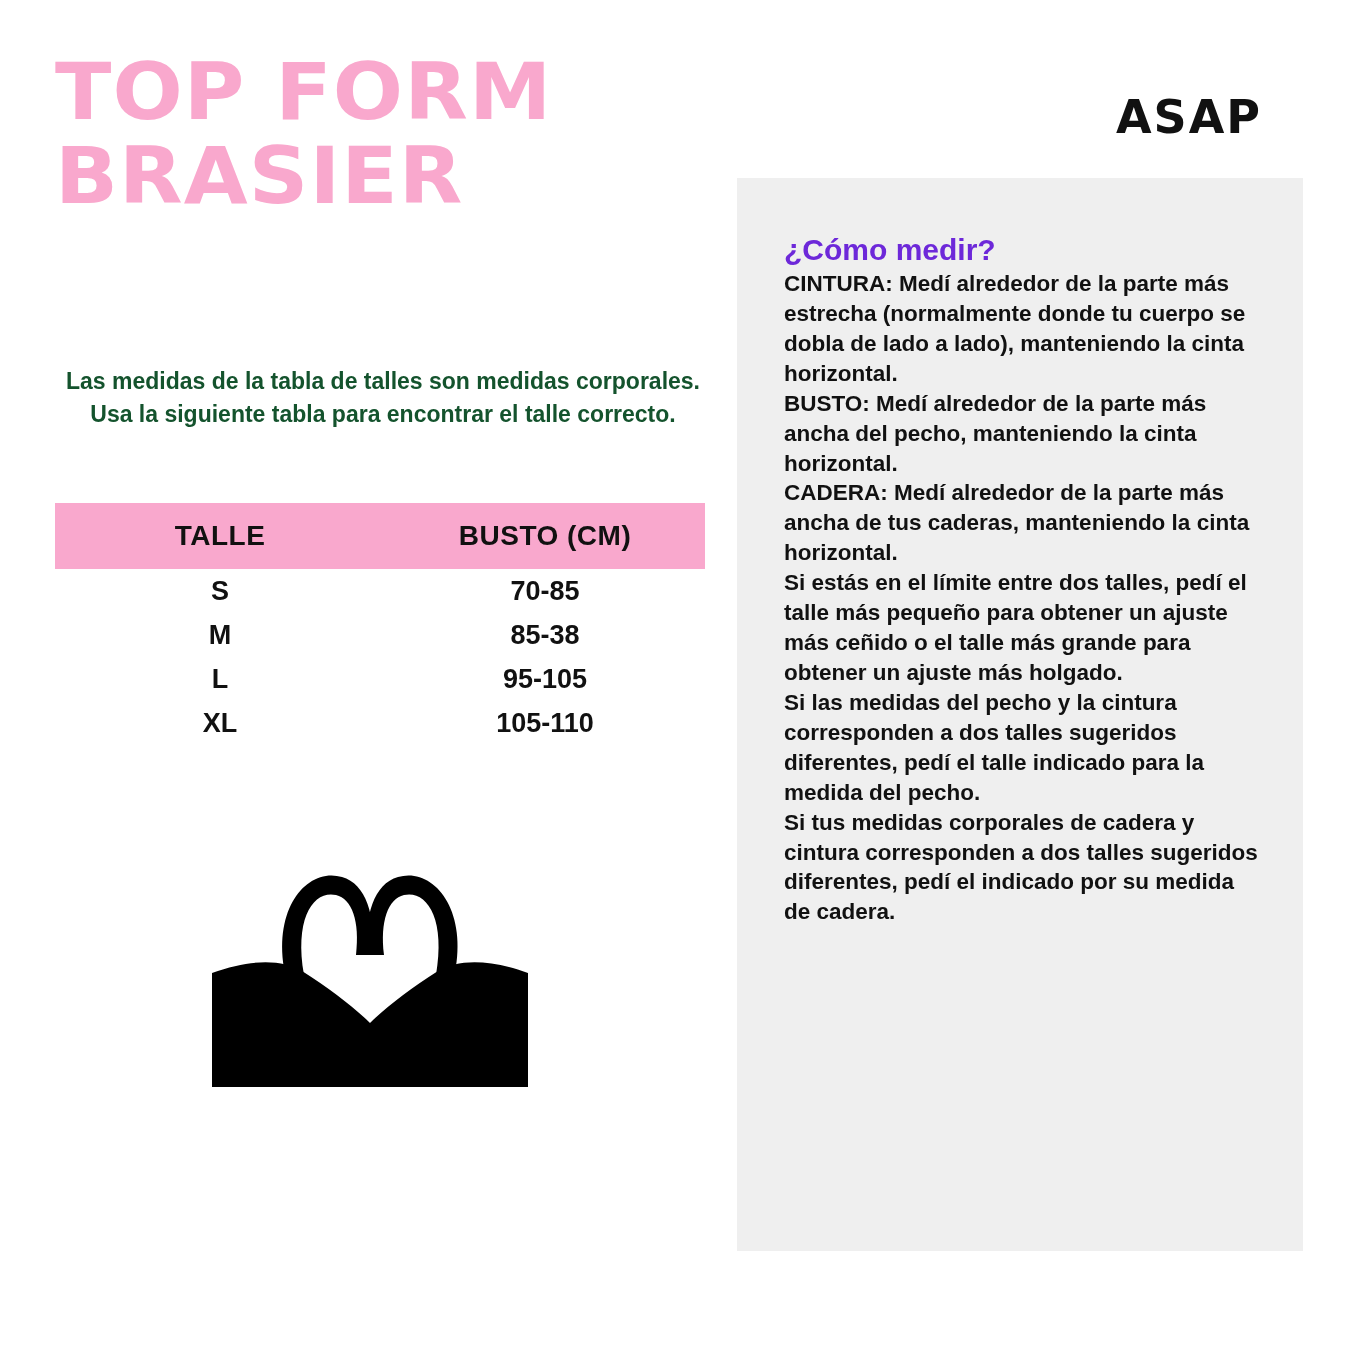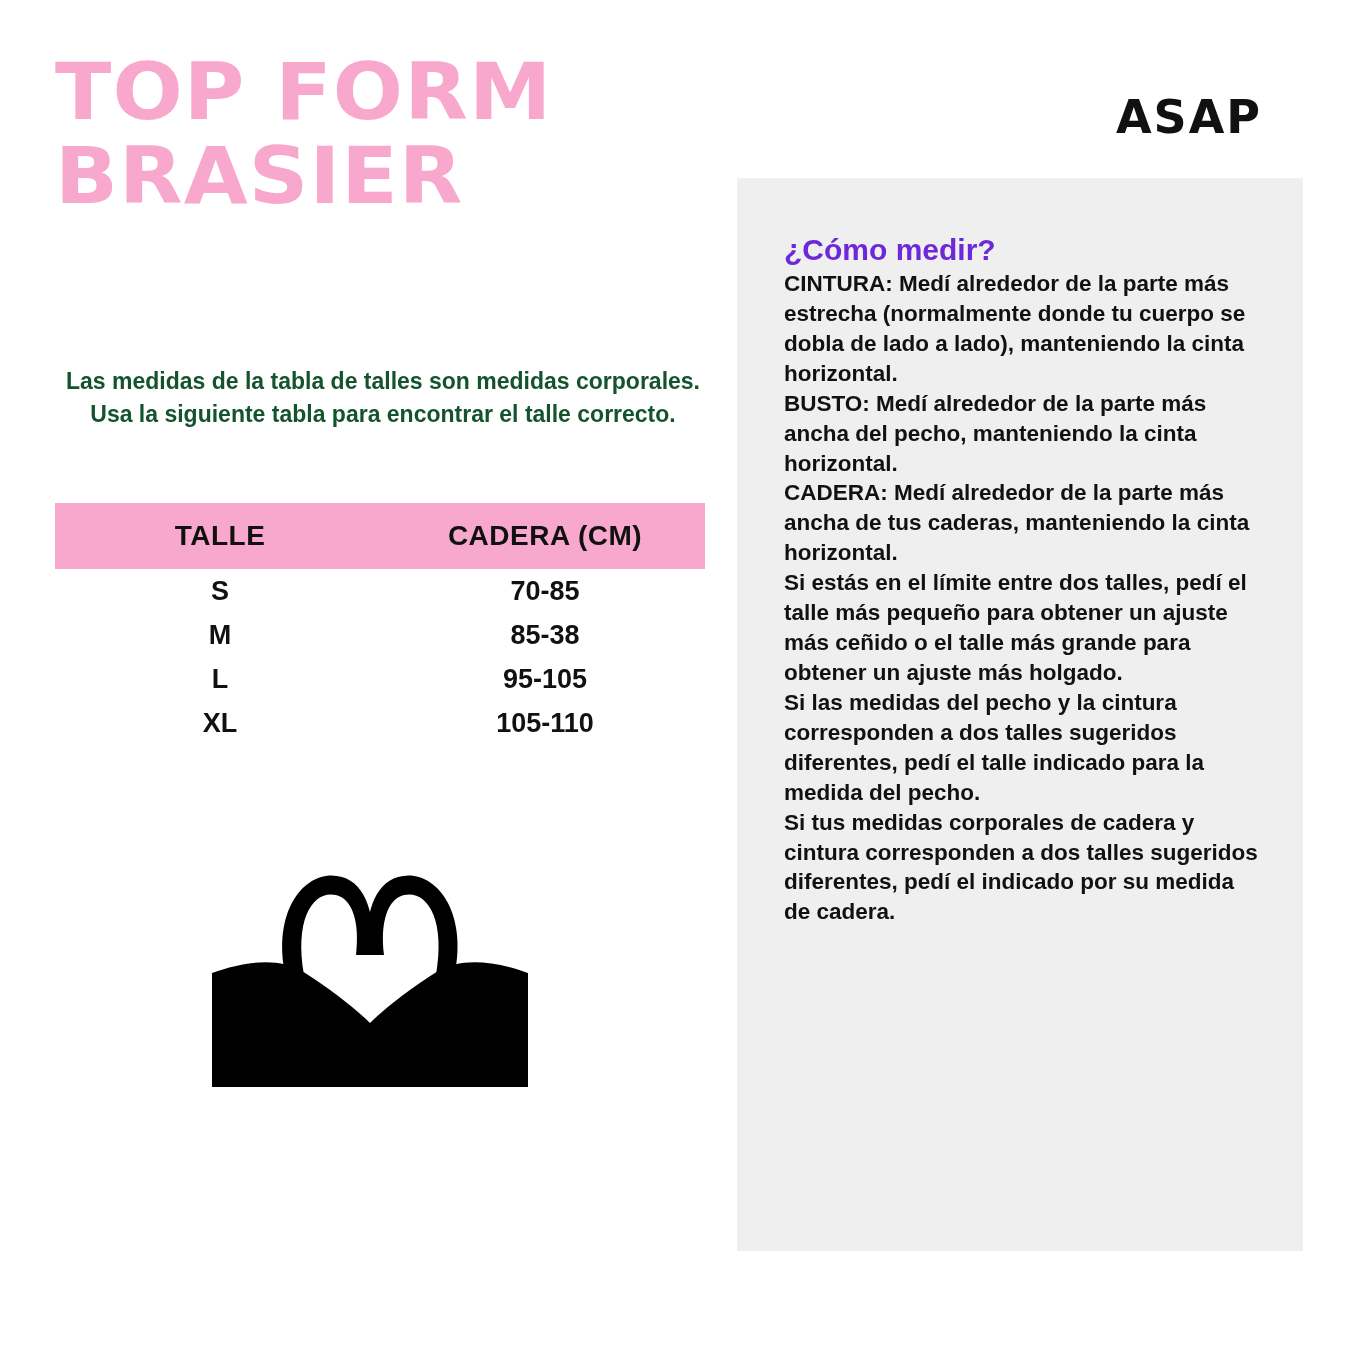--- a/index.html
+++ b/index.html
@@ -157,21 +157,21 @@
   <div id="title-block">
     <div class="title-line">TOP FORM</div>
     <div class="title-line second">BRASIER</div>
   </div>
 
   <div id="intro-text">Las medidas de la tabla de talles son medidas corporales. Usa la siguiente tabla para encontrar el talle correcto.</div>
 
   <div id="size-table">
     <div id="table-head">
       <div class="th col-talle">TALLE</div>
-      <div class="th col-busto">CADERA (CM)</div>
+      <div class="th col-busto">BUSTO (CM)</div>
     </div>
 
     <div class="table-row">
       <div class="td col-talle">S</div>
       <div class="td col-busto">70-85</div>
     </div>
     <div class="table-row">
       <div class="td col-talle">M</div>
       <div class="td col-busto">85-38</div>
     </div>

